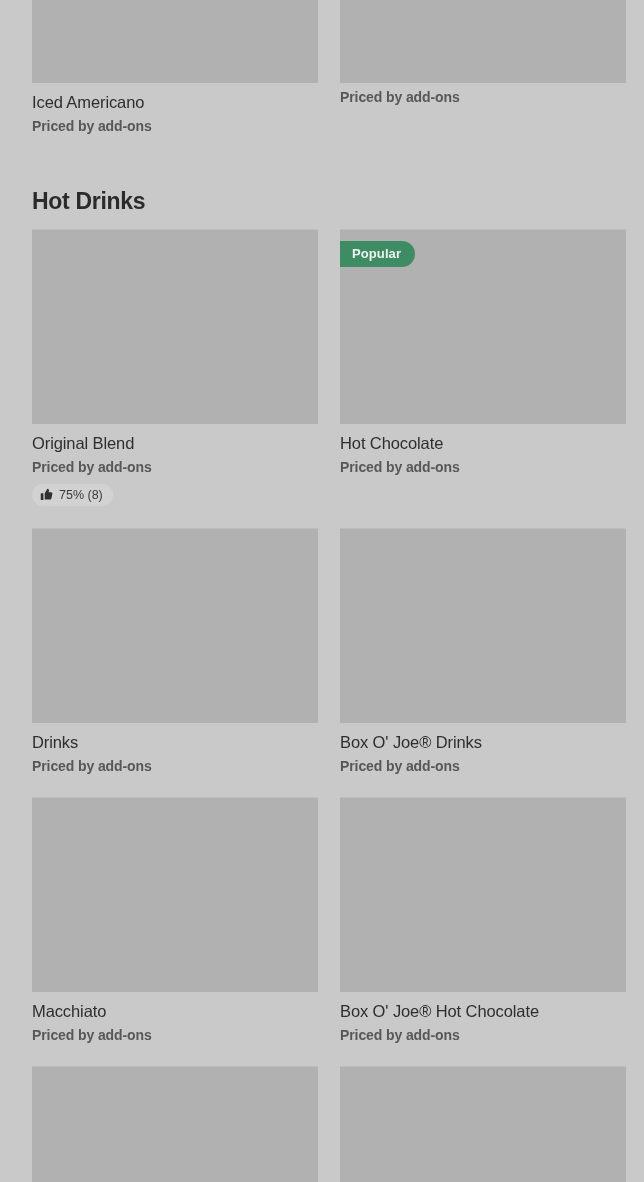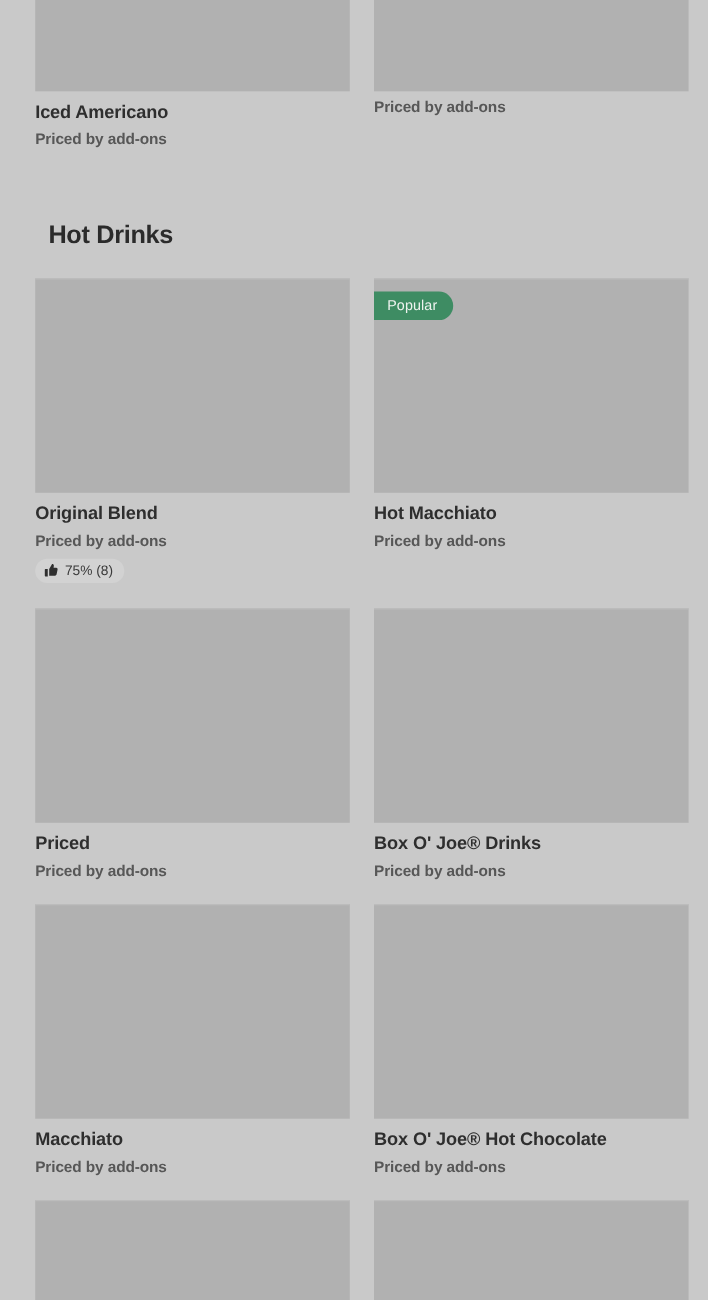--- a/index.html
+++ b/index.html
@@ -74,27 +74,28 @@
     background: #3e8c63;
     color: #eef3ef;
     font-size: 13px;
     line-height: 13px;
     font-family: "Liberation Sans", sans-serif;
     padding: 6px 14px 7px 12px;
     border-top-right-radius: 14px;
     border-bottom-right-radius: 14px;
     letter-spacing: 0.1px;
     white-space: nowrap;
+    font-weight: bold;
   }
 
   .card-title {
     margin: 9px 0 0 0;
     font-size: 16.5px;
     line-height: 20px;
-    font-weight: 700;
+    font-weight: 400;
     color: #2e2e2e;
     letter-spacing: -0.1px;
     white-space: nowrap;
   }
 
   .card-subtitle {
     margin: 5px 0 0 0;
     font-size: 14px;
     line-height: 18px;
     font-weight: 700;
@@ -130,21 +131,21 @@
   }
 
   .rating-pill .thumb-icon svg {
     display: block;
     width: 13px;
     height: 13px;
   }
 
   
   .section-heading {
-    margin: 12px;
+    margin: 0;
     padding: 31px 0 14px 0;
     font-size: 23px;
     line-height: 27px;
     font-weight: 700;
     color: #2b2b2b;
     letter-spacing: -0.3px;
   }
 
   .section-block {
     display: block;
@@ -190,27 +191,27 @@
               </svg>
             </span>
             <span>75% (8)</span>
           </div>
         </div>
 
         <div class="product-card">
           <div class="card-image">
             <span class="badge-popular">Popular</span>
           </div>
-          <div class="card-title">Hot Macchiato</div>
-          <div class="card-subtitle">Priced by add-ons</div>
-        </div>
-
-        <div class="product-card">
-          <div class="card-image"></div>
-          <div class="card-title">Priced</div>
+          <div class="card-title">Hot Chocolate</div>
+          <div class="card-subtitle">Priced by add-ons</div>
+        </div>
+
+        <div class="product-card">
+          <div class="card-image"></div>
+          <div class="card-title">Drinks</div>
           <div class="card-subtitle">Priced by add-ons</div>
         </div>
 
         <div class="product-card">
           <div class="card-image"></div>
           <div class="card-title">Box O' Joe® Drinks</div>
           <div class="card-subtitle">Priced by add-ons</div>
         </div>
 
         <div class="product-card">

